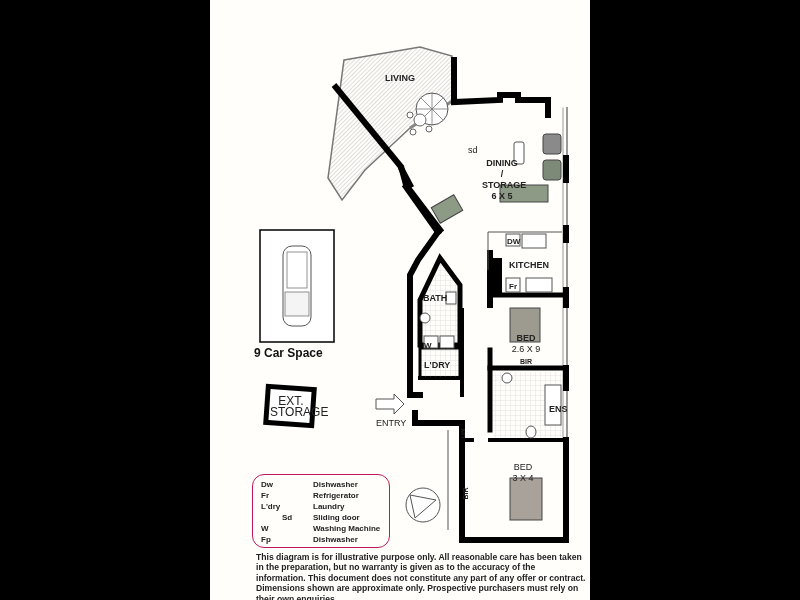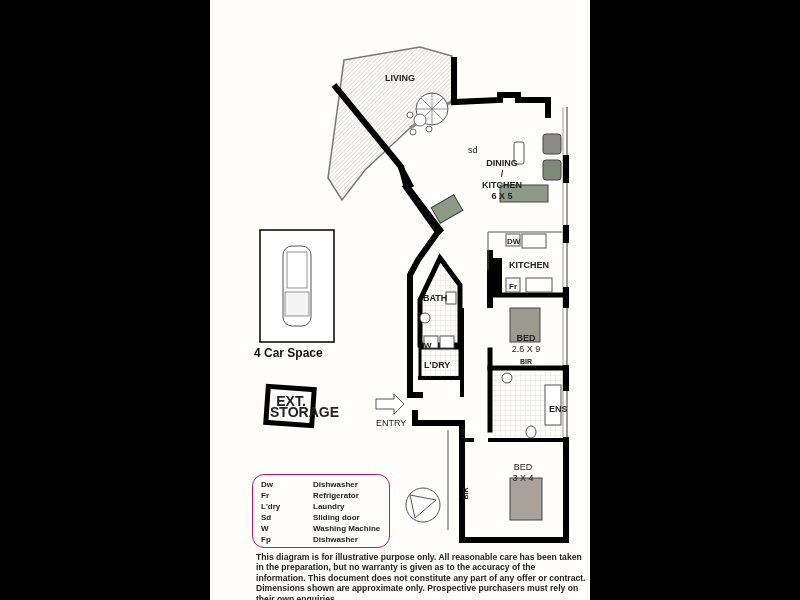--- a/index.html
+++ b/index.html
@@ -123,21 +123,21 @@
     <g>
       <circle cx="213" cy="505" r="17" fill="#fff" stroke="#555"></circle>
       <path d="M200 495 L226 500 L205 518 Z" fill="none" stroke="#555"></path>
     </g>
   </svg>
 
   <div class="lbl" style="left:175px;top:73px;">LIVING</div>
   <div class="lbl" style="left:258px;top:145px;font-weight:normal;">sd</div>
   <div class="lbl" style="left:272px;top:158px;width:40px;">
     <div>DINING</div>
-    <div>/ KITCHEN</div>
+    <div>/ STORAGE</div>
     <div>6 X 5</div>
   </div>
   <div class="lbl" style="left:297px;top:236px;font-size:8px;">DW</div>
   <div class="lbl" style="left:299px;top:260px;">KITCHEN</div>
   <div class="lbl" style="left:299px;top:281px;font-size:8px;">Fr</div>
   <div class="lbl" style="left:213px;top:293px;">BATH</div>
   <div class="lbl" style="left:214px;top:340px;font-size:8px;">W</div>
   <div class="lbl" style="left:214px;top:360px;">L'DRY</div>
   <div class="lbl" style="left:296px;top:333px;width:40px;">
     <div>BED</div>
@@ -145,30 +145,30 @@
   </div>
   <div class="lbl" style="left:310px;top:356px;font-size:7px;">BIR</div>
   <div class="lbl" style="left:312px;top:404px;font-weight:bold;margin-left:27px;">ENS</div>
   <div class="lbl" style="left:249px;top:428px;font-size:6px;transform:rotate(-90deg);">LIN</div>
   <div class="lbl" style="left:298px;top:462px;width:30px;font-weight:normal;">
     <div>BED</div>
     <div>3 X 4</div>
   </div>
   <div class="lbl" style="left:249px;top:488px;font-size:7px;transform:rotate(-90deg);">BIR</div>
   <div class="lbl" style="left:166px;top:418px;font-weight:normal;">ENTRY</div>
-  <div class="lbl" style="left:60px;top:396px;width:42px;font-size:14px;font-weight:bold;">
+  <div class="lbl" style="left:60px;top:396px;width:42px;font-size:12px;font-weight:normal;">
     <div>EXT.</div>
     <div>STORAGE</div>
   </div>
 
-  <div class="carcap">4 Car Space</div>
+  <div class="carcap">9 Car Space</div>
 
   <div class="legend">
     <div class="row" style="top:5px;"><span class="k">Dw</span><span>Dishwasher</span></div>
     <div class="row" style="top:16px;"><span class="k">Fr</span><span>Refrigerator</span></div>
     <div class="row" style="top:27px;"><span class="k">L'dry</span><span>Laundry</span></div>
-    <div class="row" style="top:38px;"><span class="k">Sd</span><span>Sliding door</span></div>
+    <div class="row" style="top:38px;text-align:center;"><span class="k">Sd</span><span>Sliding door</span></div>
     <div class="row" style="top:49px;"><span class="k">W</span><span>Washing Machine</span></div>
     <div class="row" style="top:60px;"><span class="k">Fp</span><span>Dishwasher</span></div>
   </div>
 
   <div class="disclaimer">This diagram is for illustrative purpose only. All reasonable care has been taken in the preparation, but no warranty is given as to the accuracy of the information. This document does not constitute any part of any offer or contract. Dimensions shown are approximate only. Prospective purchasers must rely on their own enquiries.</div>
 </div>
 
 </body></html>

